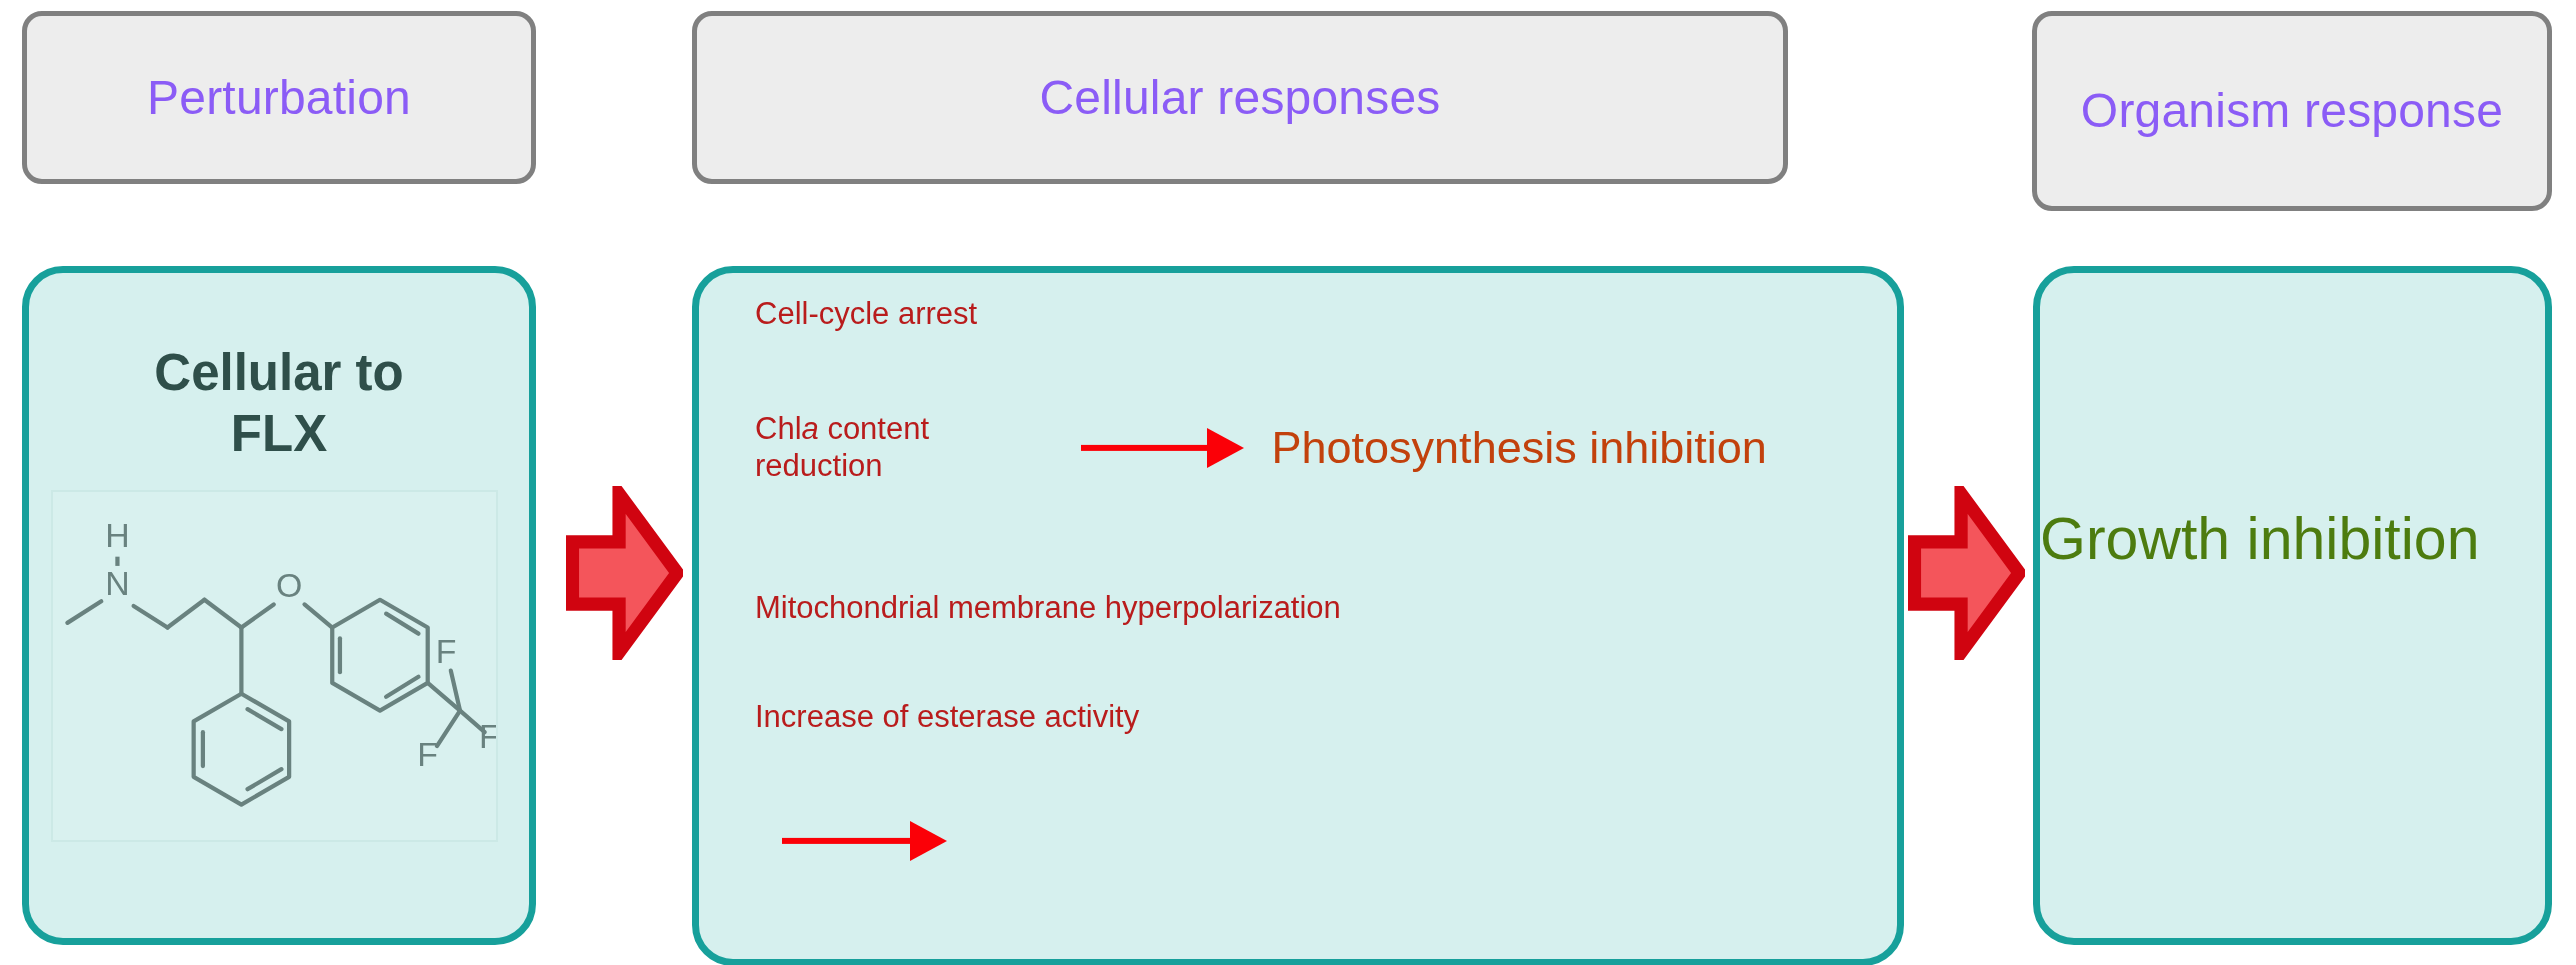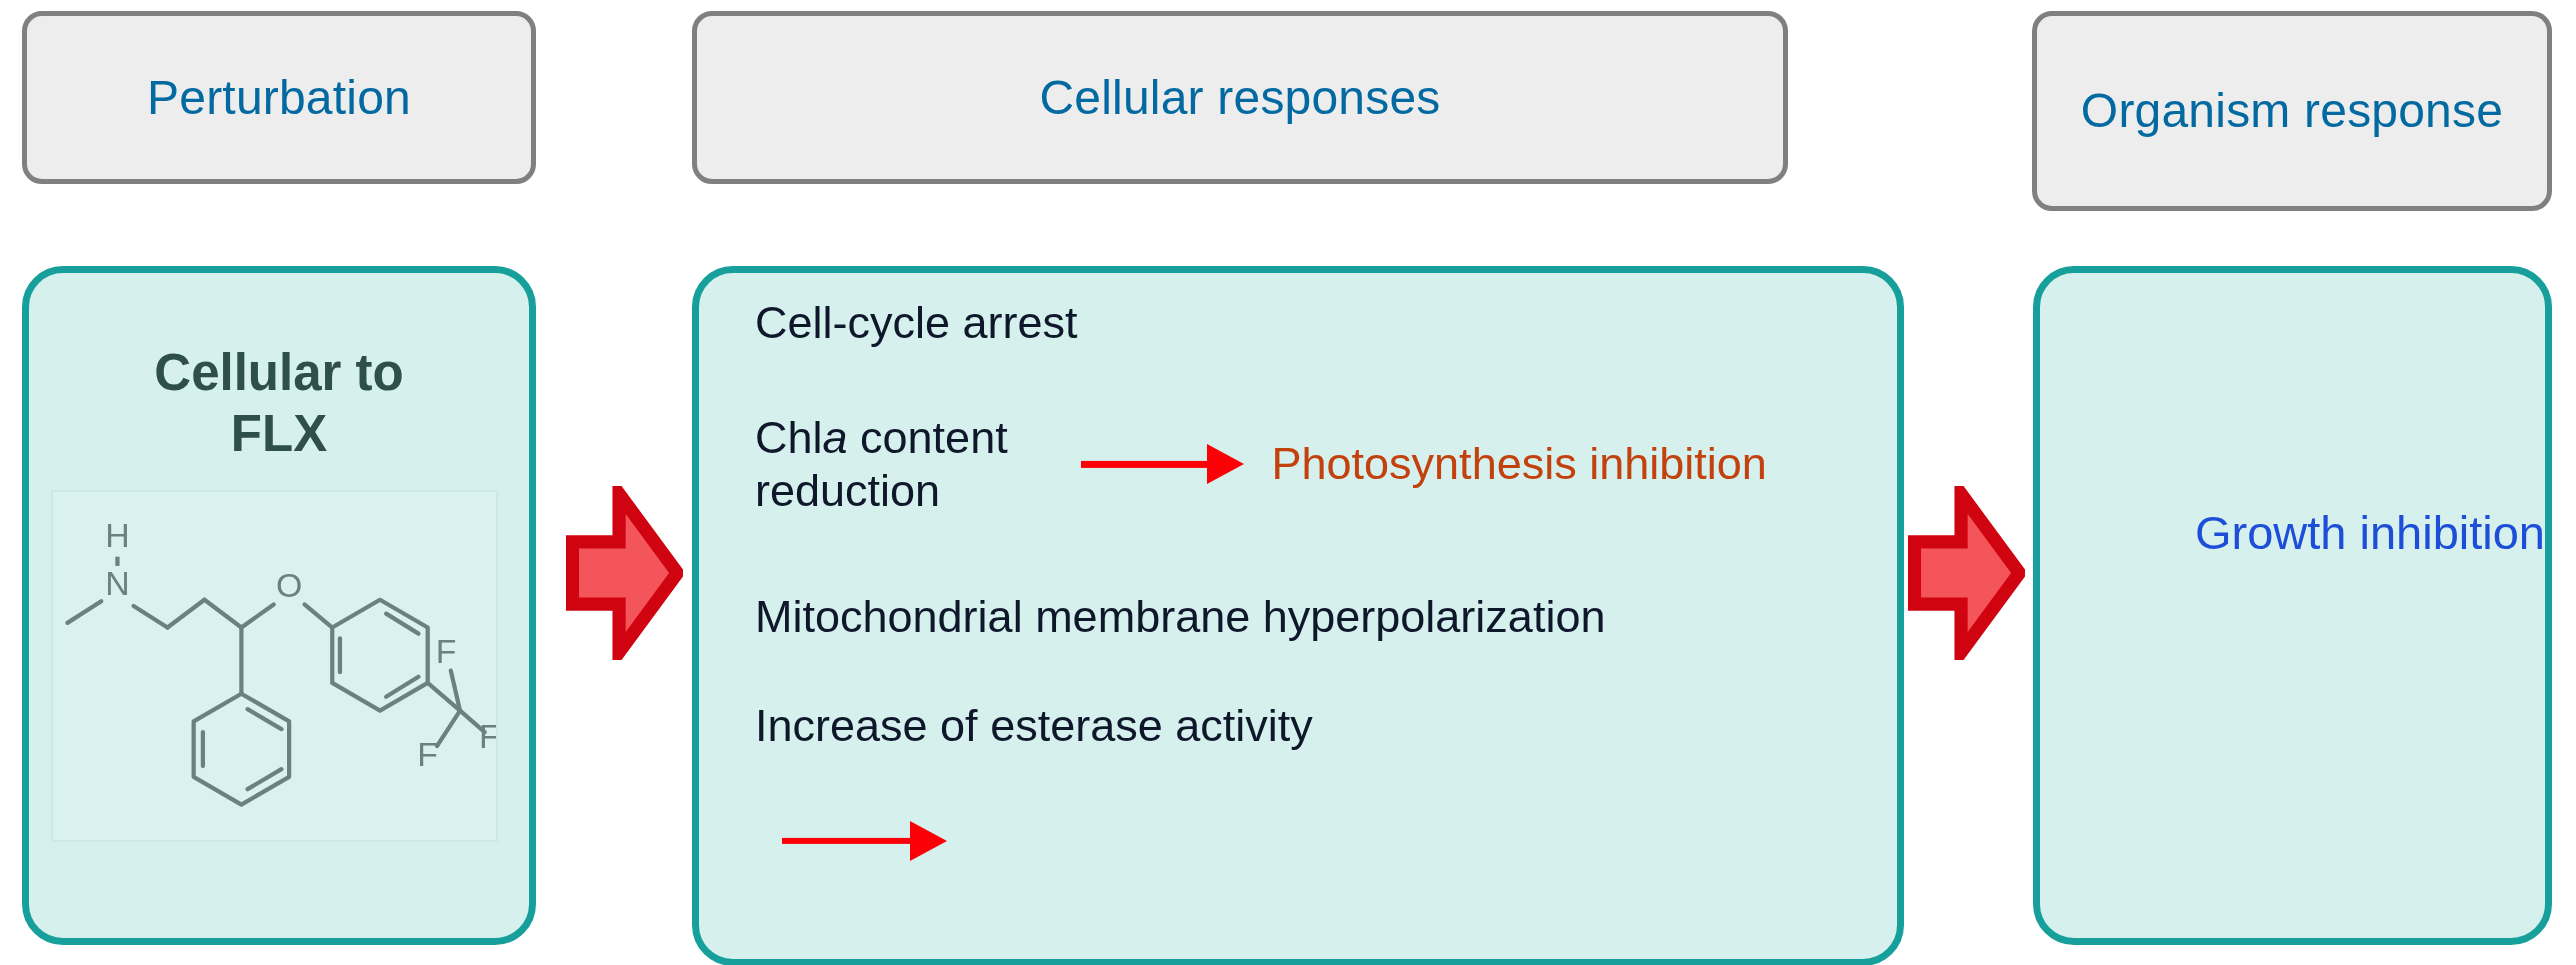--- a/index.html
+++ b/index.html
@@ -19,21 +19,21 @@
   .hdr {
     position: absolute;
     box-sizing: border-box;
     background: #EDEDED;
     border: 5.5px solid #808080;
     border-radius: 20px;
     display: flex;
     align-items: center;
     justify-content: center;
     text-align: center;
-    color: #0369a1;
+    color: #8b5cf6;
     font-size: 48px;
     line-height: 1.12;
     letter-spacing: 0.2px;
   }
   #hdr-perturbation { left: 22px;   top: 11px;  width: 514px;  height: 173px; }
   #hdr-cellular     { left: 692px;  top: 11px;  width: 1096px; height: 173px; }
   #hdr-organism     { left: 2032px; top: 11px;  width: 520px;  height: 200px; }
 
   
   .panel {
@@ -80,23 +80,23 @@
     bottom: 0;
   }
   .resp-row {
     position: absolute;
     left: 0;
     display: flex;
     align-items: center;
     white-space: nowrap;
   }
   .resp-label {
-    font-size: 45px;
+    font-size: 31px;
     line-height: 1.18;
-    color: #0f172a;
+    color: #b91c1c;
     white-space: pre-line;
   }
   .resp-label .ital { font-style: italic; }
   .resp-target {
     font-size: 45px;
     color: #c2410c;
     white-space: nowrap;
   }
   #row-cellcycle { top: 0px; }
   #row-chla      { top: 115px; }
@@ -136,23 +136,23 @@
 
   
   #row-chla .resp-label { width: 304px; }
   #row-ros  .resp-label { width: 351px; }
 
   
   #organism-text {
     position: absolute;
     left: 0; right: 0;
     top: 232px;
-    text-align: right;
-    font-size: 47px;
-    color: #1d4ed8;
+    text-align: left;
+    font-size: 59px;
+    color: #4d7c0f;
   }
 
   
   .block-arrow {
     position: absolute;
     width: 117px;
     height: 174px;
   }
   .block-arrow svg { display: block; width: 100%; height: 100%; }
   #block-arrow-1 { left: 566px;  top: 486px; }

